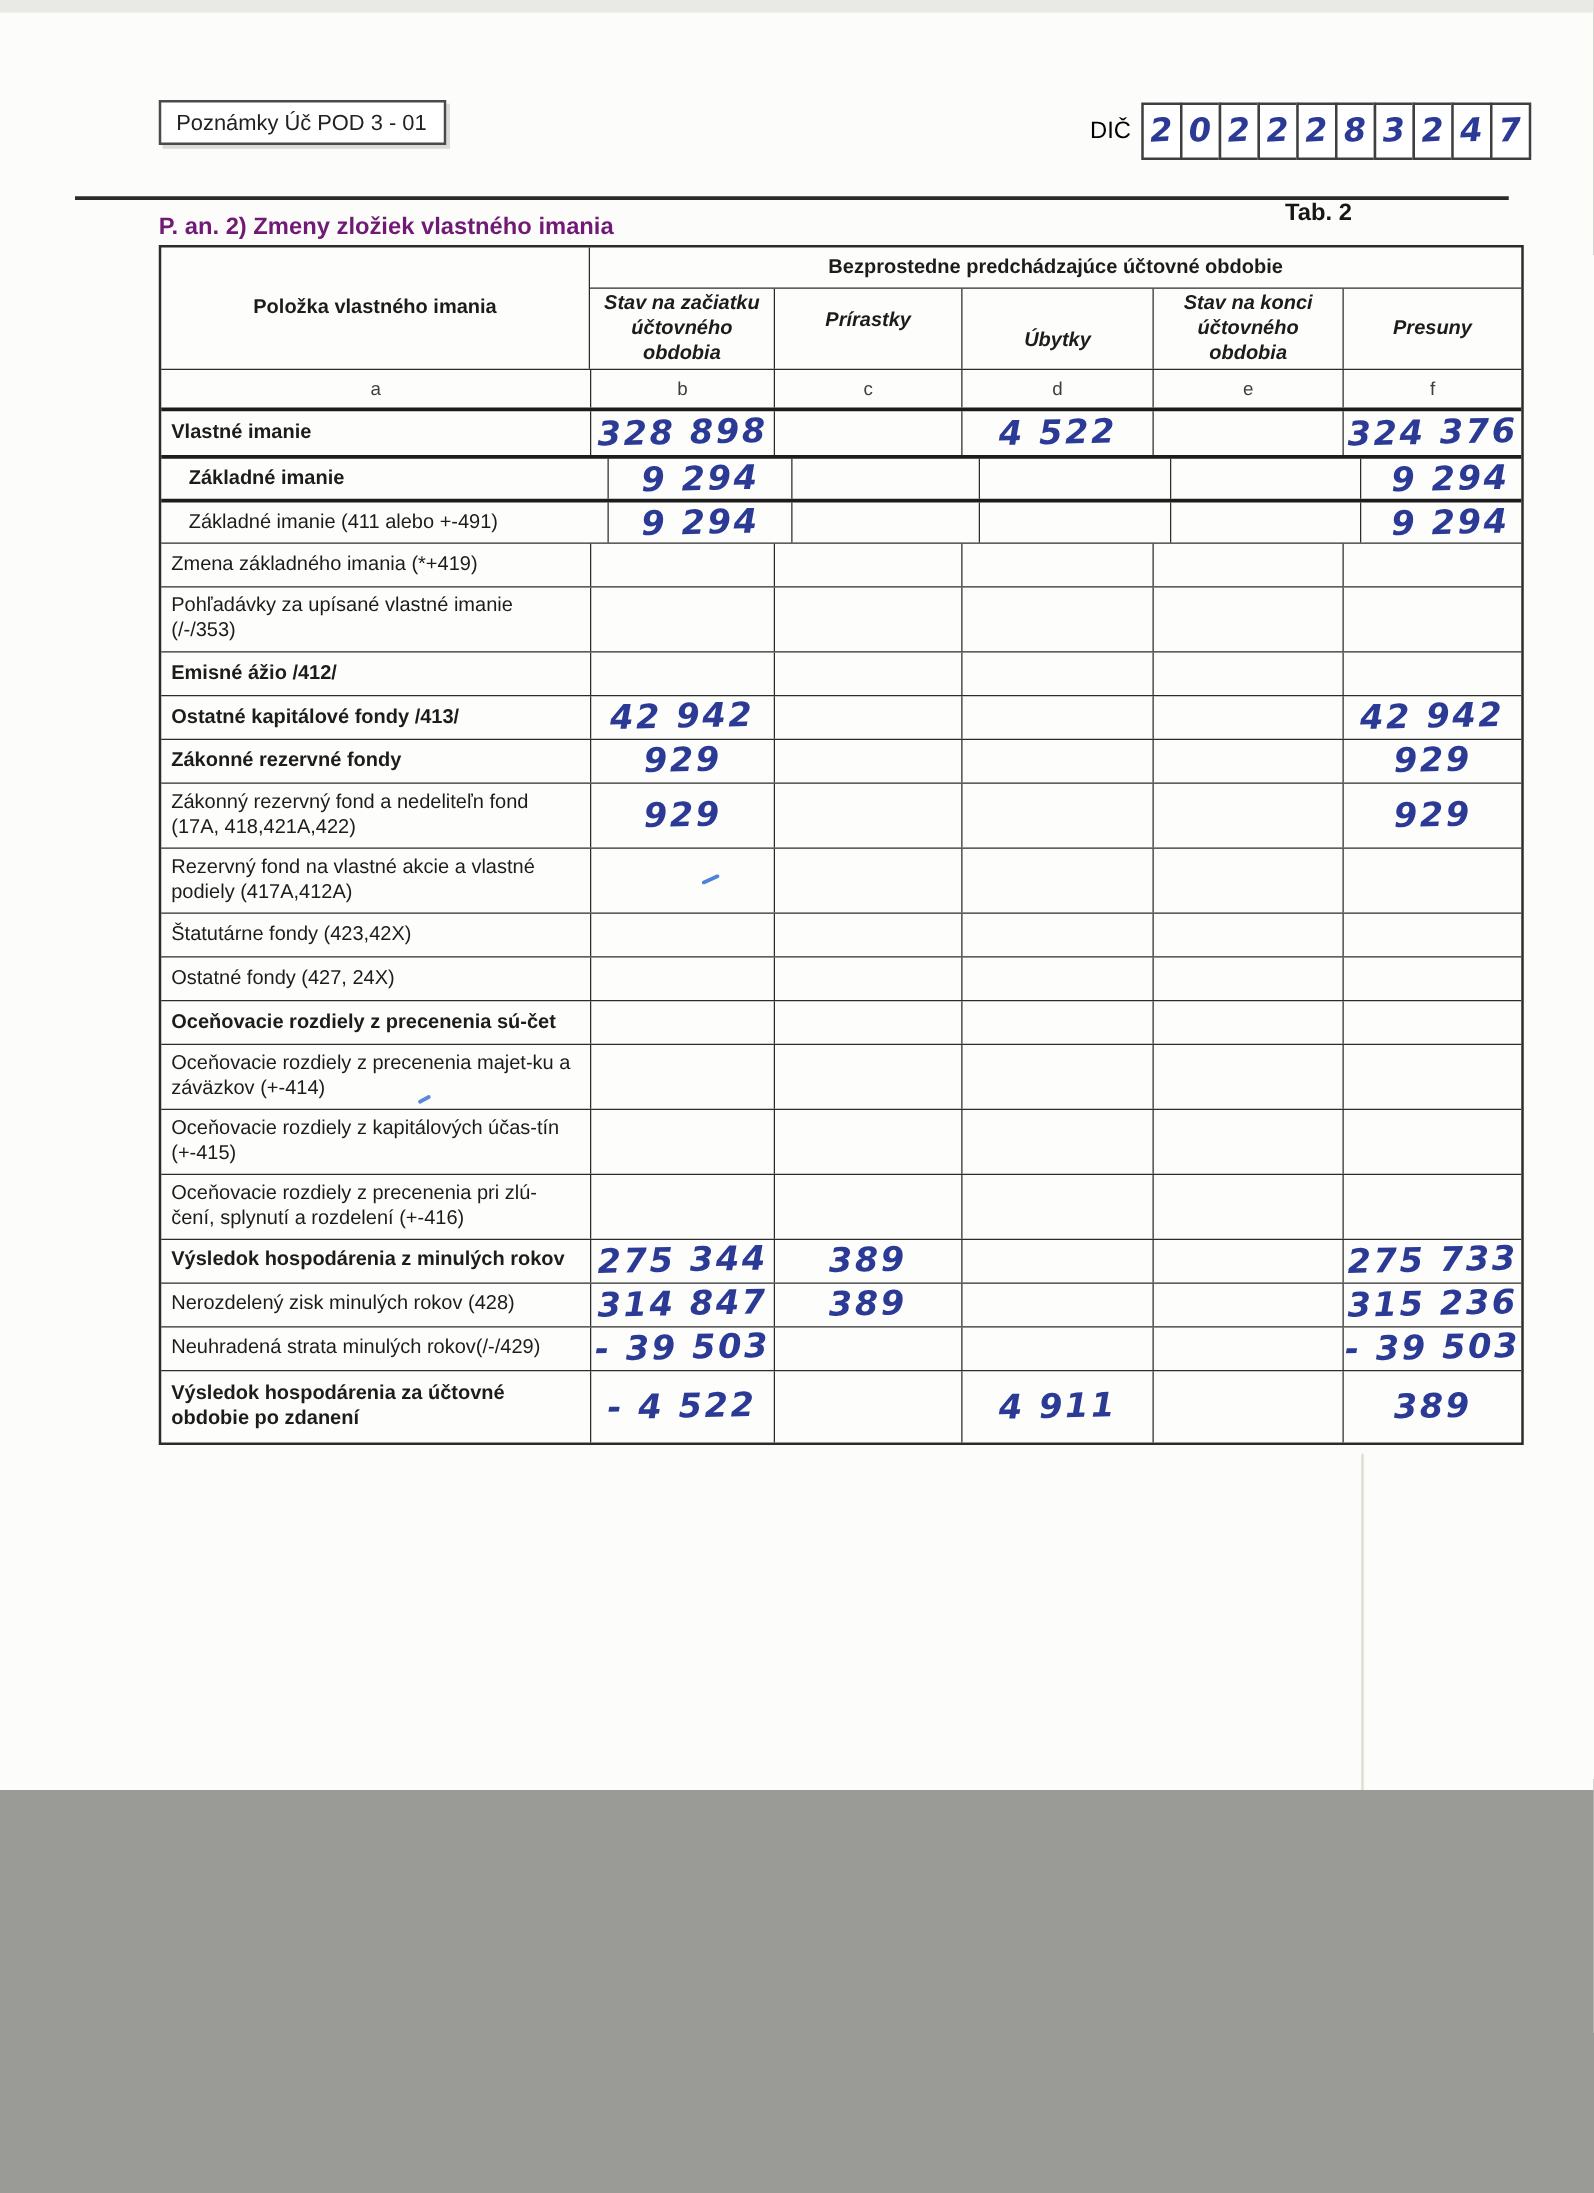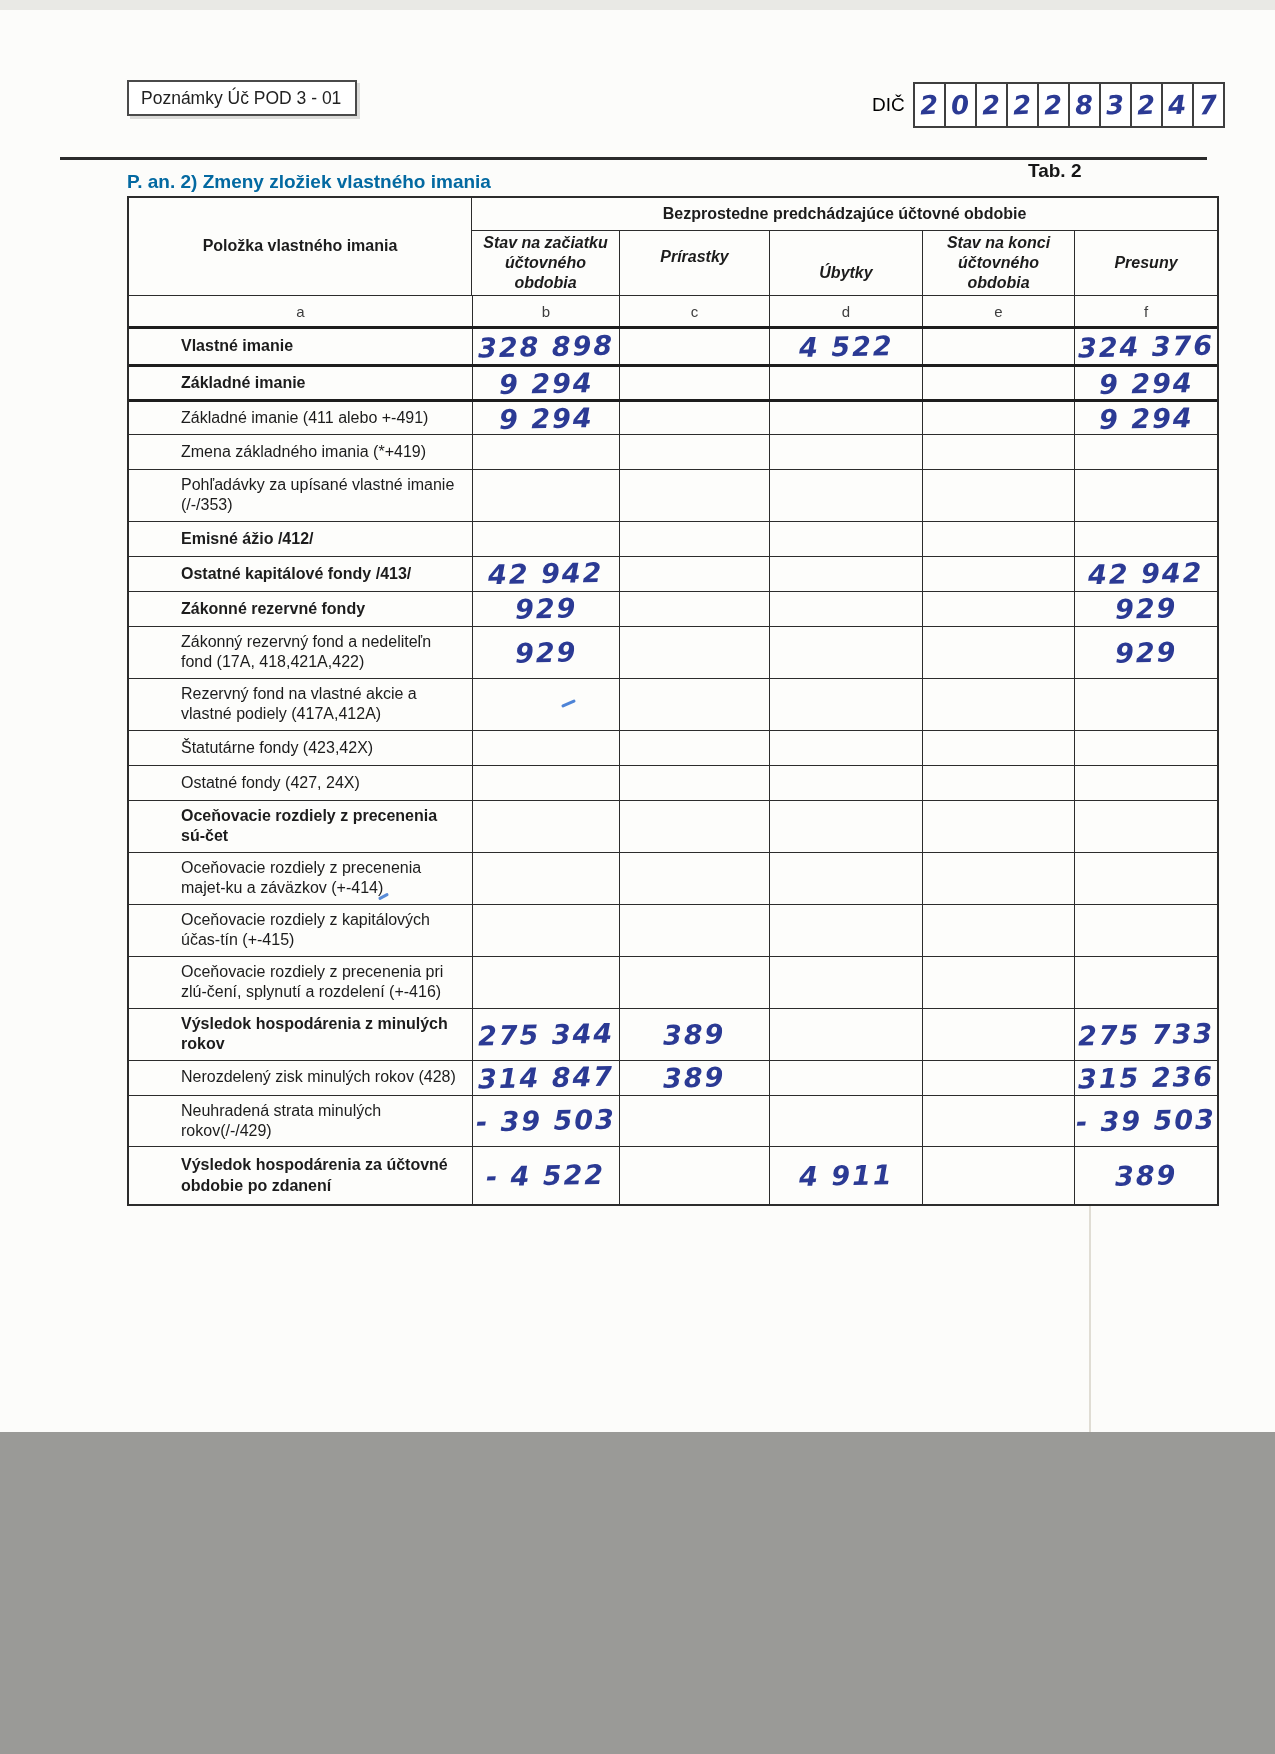--- a/index.html
+++ b/index.html
@@ -32,21 +32,21 @@
     box-shadow: 3px 3px 0 rgba(120,120,120,0.25);
   }
   .dic-row { position:absolute; left:872px; top:82px; display:flex; align-items:center; }
   .dic-label { font-size:19px; margin-right:10px; color:#000000; }
   .dic-boxes { display:flex; }
   .dic-box {
     width:33px; height:46px; border:2px solid #3f3f3f; margin-left:-2px;
     background:#fff; display:flex; align-items:center; justify-content:center;
   }
   .rule { position:absolute; left:60px; top:157px; width:1147px; height:3px; background:#2b2b2b; }
-  .section-title { position:absolute; left:127px; top:171px; font-size:19px; font-weight:bold; color:#0369a1; }
+  .section-title { position:absolute; left:127px; top:171px; font-size:19px; font-weight:bold; color:#701a75; }
   .table-tag { position:absolute; left:1028px; top:160px; font-size:19px; font-weight:bold; color:#161616; }
 
   
   .ink {
     font-family:"DejaVu Sans", sans-serif;
     font-style: italic; font-weight:600;
     color: var(--ink, #2b3a94);
     font-size:27px; letter-spacing:2px; white-space:nowrap;
     transform: rotate(-1.2deg);
     display:inline-block;
@@ -87,25 +87,25 @@
     color:#3e3e3e; font-size:15px; border-left:1.5px solid #2c2c2c;
   }
   .lcell:first-child { border-left:none; }
 
   .trow {
     display:grid; grid-template-columns:343px 147px 150px 153px 152px 143px;
     border-top:1.5px solid #2c2c2c; min-height:35px;
   }
   .tbody .trow:first-child { border-top:none; }
   .tbody .trow:nth-child(2),
-  .tbody .trow:nth-child(3) { border-top:3px solid #1d1d1d; }
+  .tbody .trow:nth-child(3) { border-top:3px solid #1d1d1d;padding-left:14px; }
   .tbody .trow:last-child { min-height:58px; }
 
   .cell { display:flex; align-items:center; }
-  .label-cell { padding:5px 8px; line-height:1.28; position:relative;margin-left:44px; }
+  .label-cell { padding:5px 8px; line-height:1.28; position:relative; }
   .bold .label-cell { font-weight:bold; }
   .value-cell { border-left:1.5px solid #2c2c2c; justify-content:center; position:relative; padding:0 4px; }
 
   
   .tbody .trow:nth-child(10) .col-b::after {
     content:""; position:absolute; left:60%; top:46%;
     width:15px; height:3px; background:#2f6fd0; border-radius:2px;
     transform:rotate(-24deg); opacity:.85;
   }
   .tbody .trow:nth-child(14) .label-cell::after {

